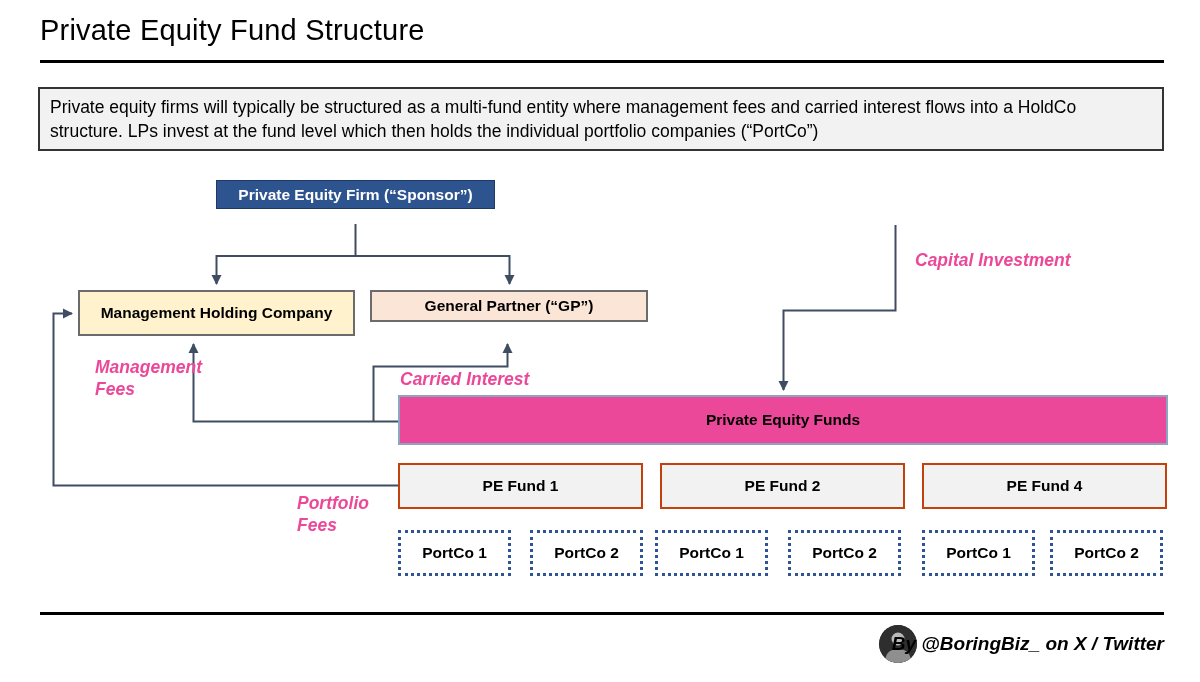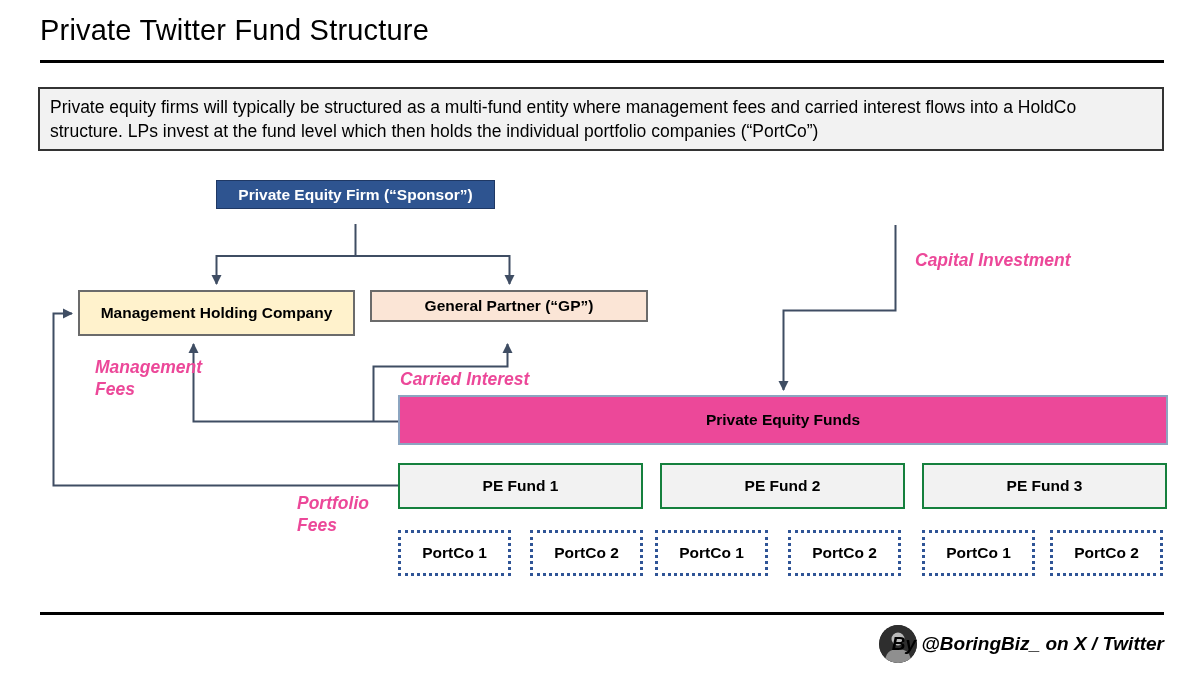--- a/index.html
+++ b/index.html
@@ -22,21 +22,21 @@
   }
   .node{
     position:absolute;box-sizing:border-box;display:flex;align-items:center;
     justify-content:center;text-align:center;font-weight:bold;font-size:15.5px;
   }
   .node-sponsor{left:216px;top:180px;width:279px;height:29px;background:#2E5490;border:1px solid #1F3864;color:#ffffff;}
   .node-lp{left:739px;top:180px;width:312px;height:45px;background:#E2EFD9;border:2px solid #545454;}
   .node-holdco{left:78px;top:290px;width:277px;height:46px;background:#FFF2CC;border:2px solid #6B6B6B;}
   .node-gp{left:370px;top:290px;width:278px;height:32px;background:#FBE5D6;border:2px solid #6B6B6B;}
   .node-funds{left:398px;top:395px;width:770px;height:50px;background:#ec4899;border:2px solid #8CA5C0;}
-  .node-fund{top:463px;width:245px;height:46px;background:#F2F2F2;border:2px solid #15803d;}
+  .node-fund{top:463px;width:245px;height:46px;background:#F2F2F2;border:2px solid #c2410c;}
   .fund-1{left:398px;} .fund-2{left:660px;} .fund-3{left:922px;}
   .node-portco{top:530px;width:113px;height:46px;background:#fff;border:3px dotted #2F5496;}
   .pc-1{left:398px;} .pc-2{left:530px;} .pc-3{left:655px;}
   .pc-4{left:788px;} .pc-5{left:922px;} .pc-6{left:1050px;}
   .edge-label{
     position:absolute;font-weight:bold;font-style:italic;color:#ec4899;
     font-size:17.5px;line-height:1.25;
   }
   .lbl-capital{left:915px;top:250px;white-space:nowrap;}
   .lbl-mgmt{left:95px;top:357px;width:125px;}
@@ -50,21 +50,21 @@
   .footer-credit{
     position:absolute;right:36px;top:633px;font-weight:bold;font-style:italic;
     font-size:19px;white-space:nowrap;
   }
 </style>
 </head>
 <body>
 
 <div class="canvas">
 
-  <h1 class="page-title">Private Twitter Fund Structure</h1>
+  <h1 class="page-title">Private Equity Fund Structure</h1>
   <div class="rule rule-top"></div>
 
   <div class="desc-box">
     <span>Private equity firms will typically be structured as a multi-fund entity where management fees and carried interest flows into a HoldCo structure. LPs invest at the fund level which then holds the individual portfolio companies (“PortCo”)</span>
   </div>
 
   <svg class="connectors" viewBox="0 0 1200 682">
     <defs>
       <marker id="arw" markerUnits="userSpaceOnUse" markerWidth="12" markerHeight="12" refX="10" refY="6" orient="auto">
         <path d="M1,1 L11,6 L1,11 z" fill="#3F4D63"></path>
@@ -95,21 +95,21 @@
     <span>Private Equity Funds</span>
   </div>
 
   <div class="node node-fund fund-1">
     <span>PE Fund 1</span>
   </div>
   <div class="node node-fund fund-2">
     <span>PE Fund 2</span>
   </div>
   <div class="node node-fund fund-3">
-    <span>PE Fund 3</span>
+    <span>PE Fund 4</span>
   </div>
 
   <div class="node node-portco pc-1">
     <span>PortCo 1</span>
   </div>
   <div class="node node-portco pc-2">
     <span>PortCo 2</span>
   </div>
   <div class="node node-portco pc-3">
     <span>PortCo 1</span>

